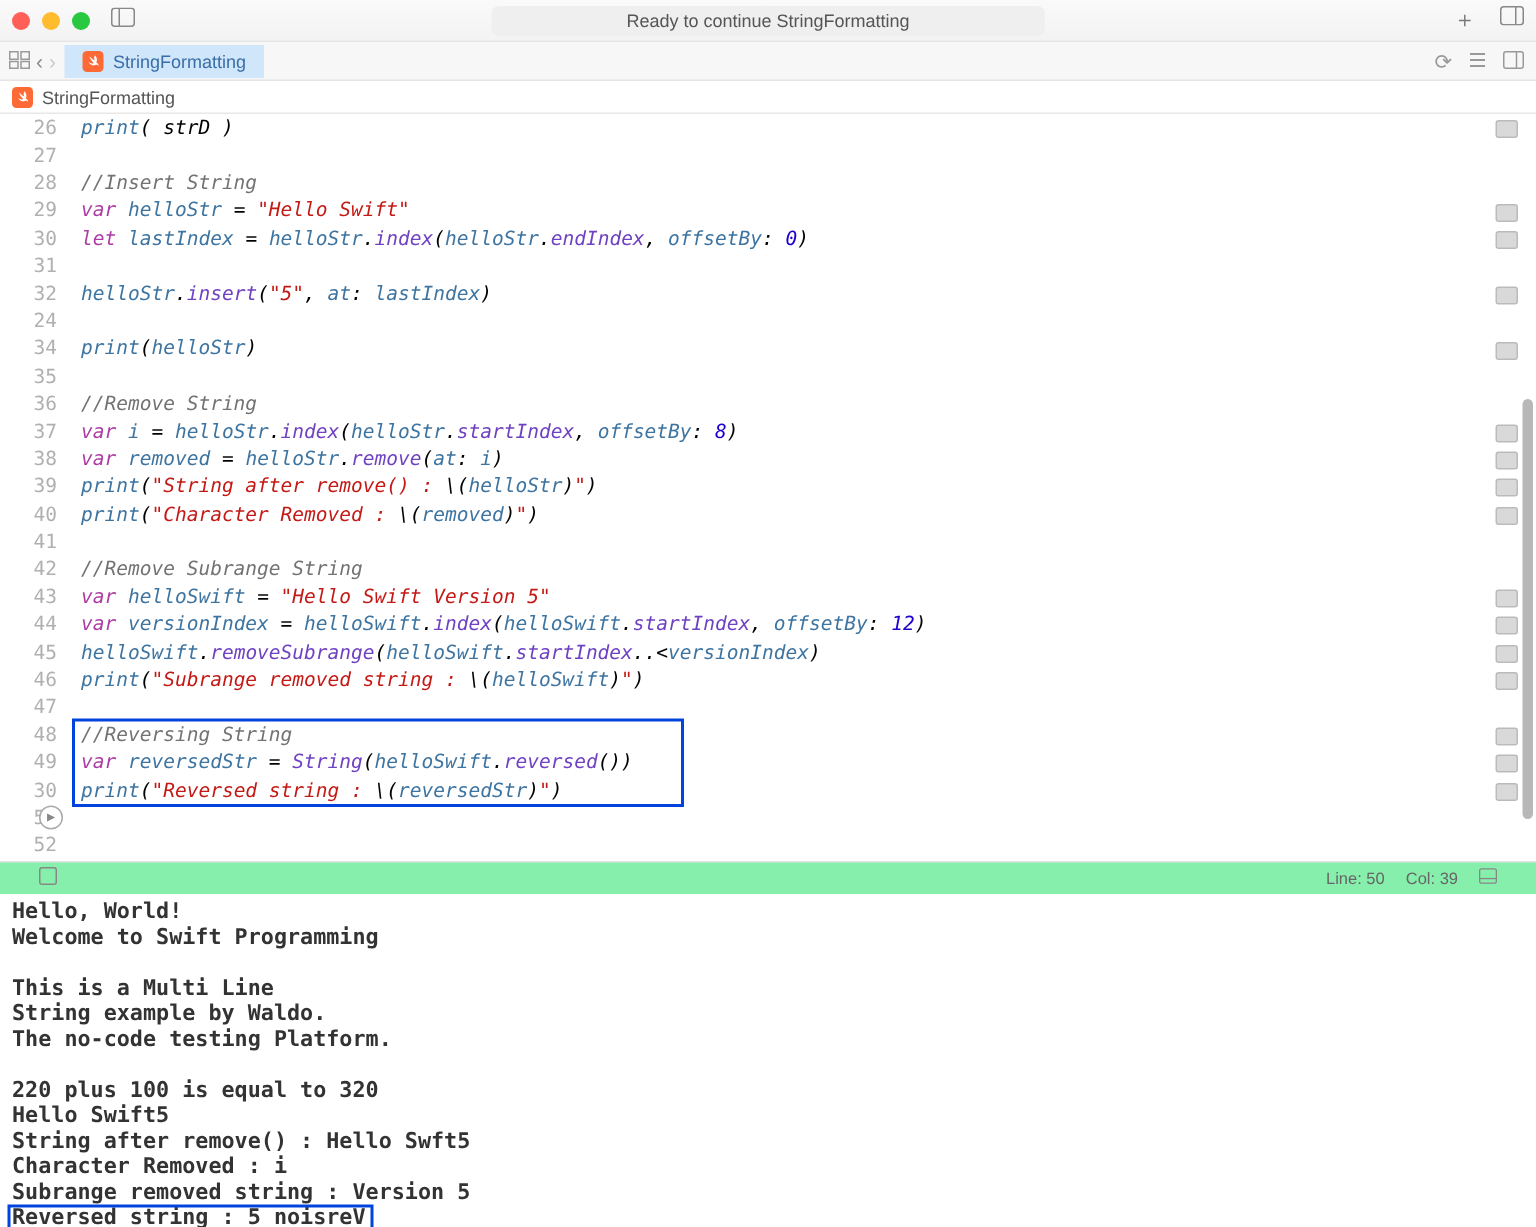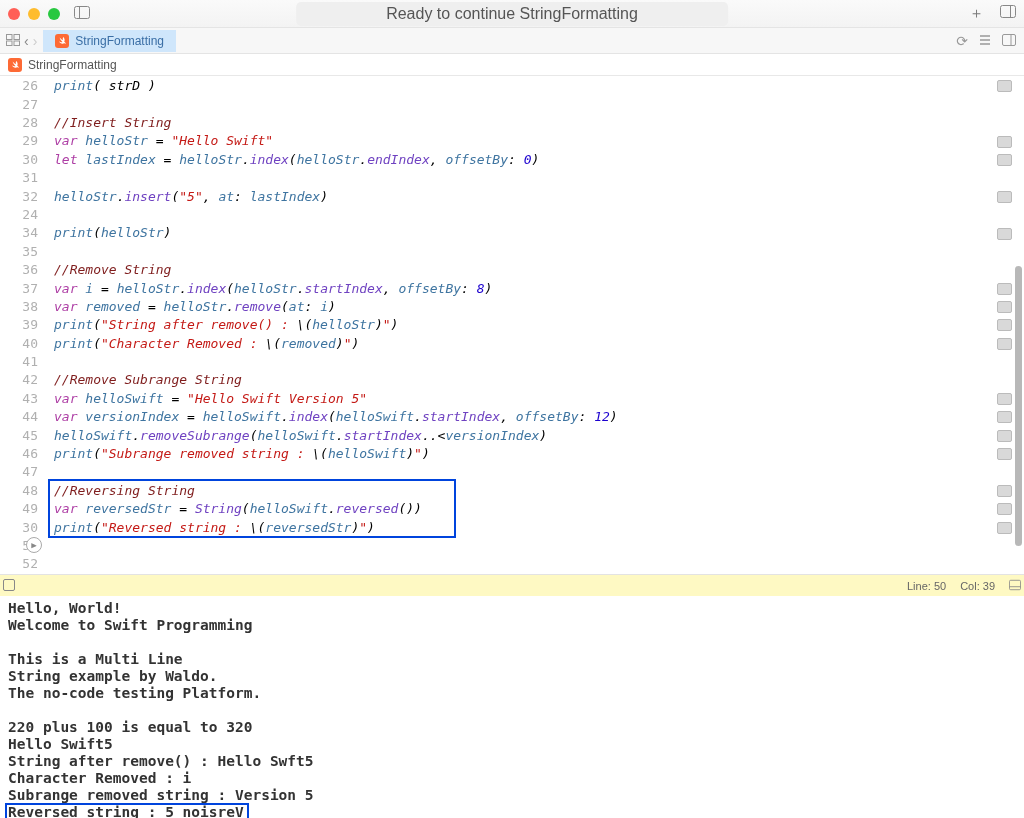--- a/index.html
+++ b/index.html
@@ -14,21 +14,21 @@
       border-bottom:1px solid #e4e4e4; display:flex; align-items:center;
       padding:0 8px; position:relative;
     }
     .traffic { display:flex; gap:8px; }
     .dot { width:12px; height:12px; border-radius:50%; }
     .dot.red{background:#ff5f57}.dot.yellow{background:#febc2e}.dot.green{background:#28c840}
     .tb-icon { margin-left:14px; color:#7a7a7a; font-size:15px; }
     .tb-title {
       position:absolute; left:50%; transform:translateX(-50%);
       background:#efefef; border-radius:5px; padding:3px 90px;
-      font-size:16px; color:#555;
+      font-size:12px; color:#555;
     }
     .tb-right { margin-left:auto; display:flex; gap:16px; color:#7a7a7a; font-size:15px; }
     
     .tabrow {
       height:26px; background:#f7f7f7; border-bottom:1px solid #e4e4e4;
       display:flex; align-items:center; font-size:12px; color:#5a5a5a;
     }
     .tabrow .navbox { padding:0 6px; color:#888; display:flex; gap:4px; align-items:center; }
     .tabrow .navbox span { font-size:14px; }
     .tab {
@@ -66,28 +66,28 @@
             color:#888; font-size:9px; }
     .scroll-ind { position:absolute; right:2px; top:190px; width:7px; height:280px;
                   background:rgba(0,0,0,.28); border-radius:4px; }
     
     .kw { color:#ad3da4 }   
     .id { color:#3e74a0 }   
     .fn { color:#3e74a0 }
     .pr { color:#6f42c1 }   
     .st { color:#c41a16 }   
     .nm { color:#1c00cf }   
-    .cm { color:#7f1d1d }   
+    .cm { color:#737373 }   
     .pl { color:#000 }
     .lbl{ color:#3e74a0 }
     
     .status {
-      height:22px; border-top:1px solid #e3e3e3; background:#fef9c3;
+      height:22px; border-top:1px solid #e3e3e3; background:#86efac;
       display:flex; align-items:center; font-size:11px; color:#666;
-      padding:0 3px;
+      padding:0 26px;
     }
     .status svg { width:12px; height:12px; }
     .status-right { margin-left:auto; display:flex; gap:14px; align-items:center; }
     
     .console {
       font-family:"SF Mono",Menlo,Consolas,monospace; font-size:14.5px;
       font-weight:600; line-height:17px; padding:4px 8px; white-space:pre;
       position:relative; height:222px;
     }
     .console .box-out { position:absolute; border:2px solid #0044dd; pointer-events:none; }

